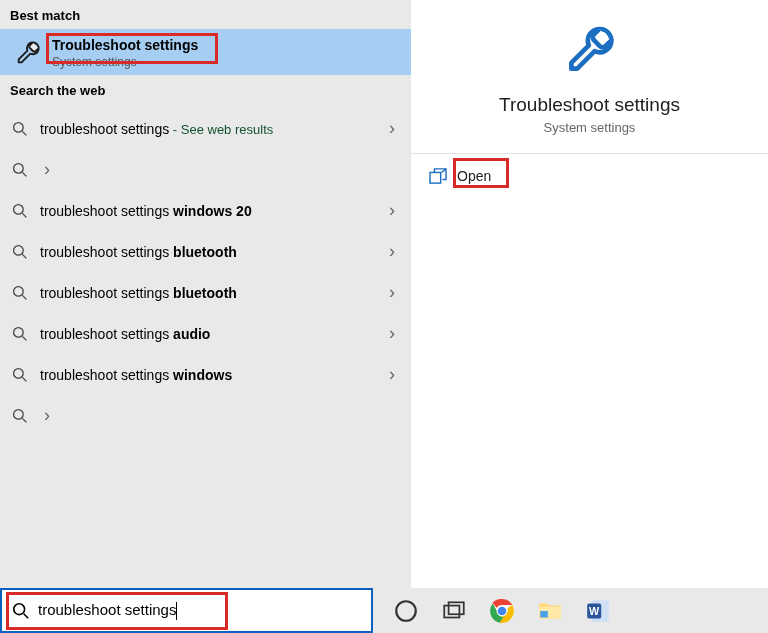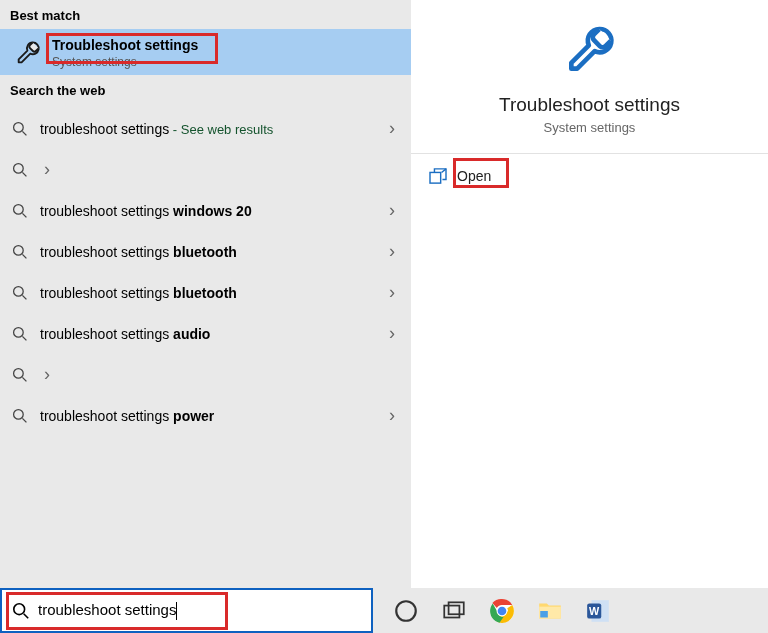--- a/index.html
+++ b/index.html
@@ -117,28 +117,28 @@
             <path d="M13 13l5 5" stroke="#444" stroke-width="1.6"></path>
           </svg>
           <span class="label"><span>troubleshoot settings </span><b>audio</b><span class="suffix"></span></span>
           <span class="chev">›</span>
         </div>
         <div class="web-item">
           <svg class="search-ico" viewBox="0 0 20 20">
             <circle cx="8" cy="8" r="6" fill="none" stroke="#444" stroke-width="1.6"></circle>
             <path d="M13 13l5 5" stroke="#444" stroke-width="1.6"></path>
           </svg>
-          <span class="chev">›</span>
-        </div>
-        <div class="web-item">
-          <svg class="search-ico" viewBox="0 0 20 20">
-            <circle cx="8" cy="8" r="6" fill="none" stroke="#444" stroke-width="1.6"></circle>
-            <path d="M13 13l5 5" stroke="#444" stroke-width="1.6"></path>
-          </svg>
-          <span class="label"><span>troubleshoot settings </span><b>power</b><span class="suffix"></span></span>
+          <span class="label"><span>troubleshoot settings </span><b>windows</b><span class="suffix"></span></span>
+          <span class="chev">›</span>
+        </div>
+        <div class="web-item">
+          <svg class="search-ico" viewBox="0 0 20 20">
+            <circle cx="8" cy="8" r="6" fill="none" stroke="#444" stroke-width="1.6"></circle>
+            <path d="M13 13l5 5" stroke="#444" stroke-width="1.6"></path>
+          </svg>
           <span class="chev">›</span>
         </div>
       </div>
   </div>
 
   <div class="right-panel">
     <div class="right-center">
       <svg class="wrench-large" viewBox="0 0 24 24" fill="none" stroke="#1b6ec2" stroke-width="2">
         <path d="M16 3a5 5 0 0 0-4.5 7L4 17.5V20h2.5L14 12.5A5 5 0 1 0 16 3z" stroke-linejoin="round"></path>
         <path d="M16 3l-2.3 2.3a1.8 1.8 0 0 0 0 2.5l2.5 2.5a1.8 1.8 0 0 0 2.5 0L21 8" fill="#fff"></path>

